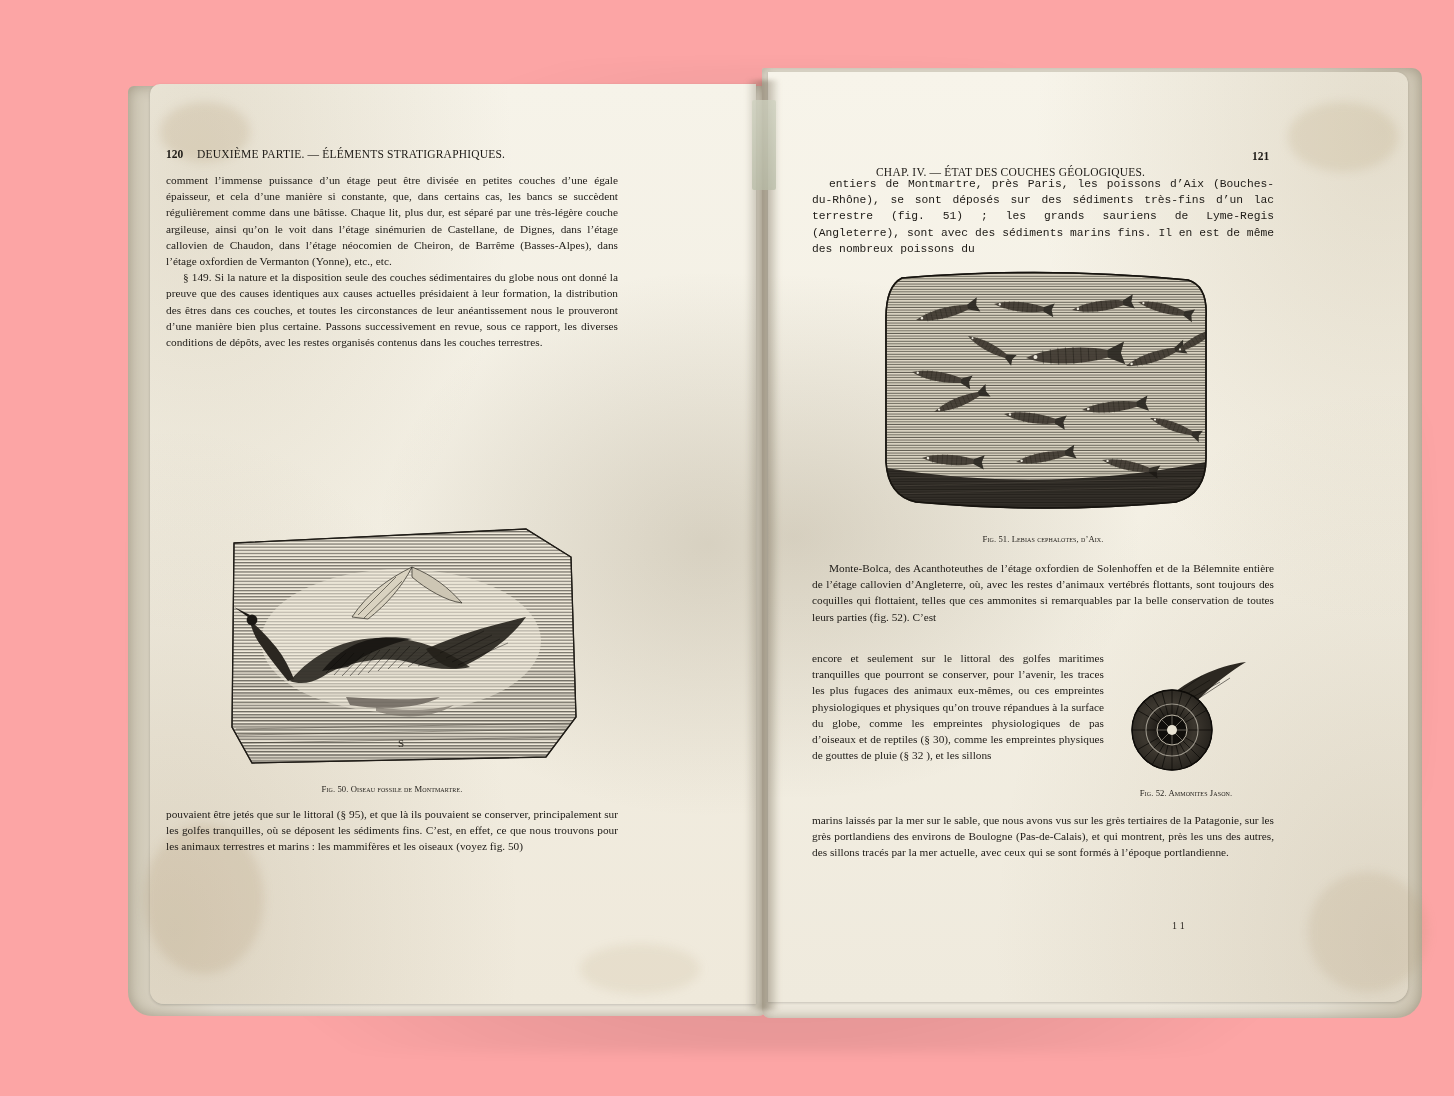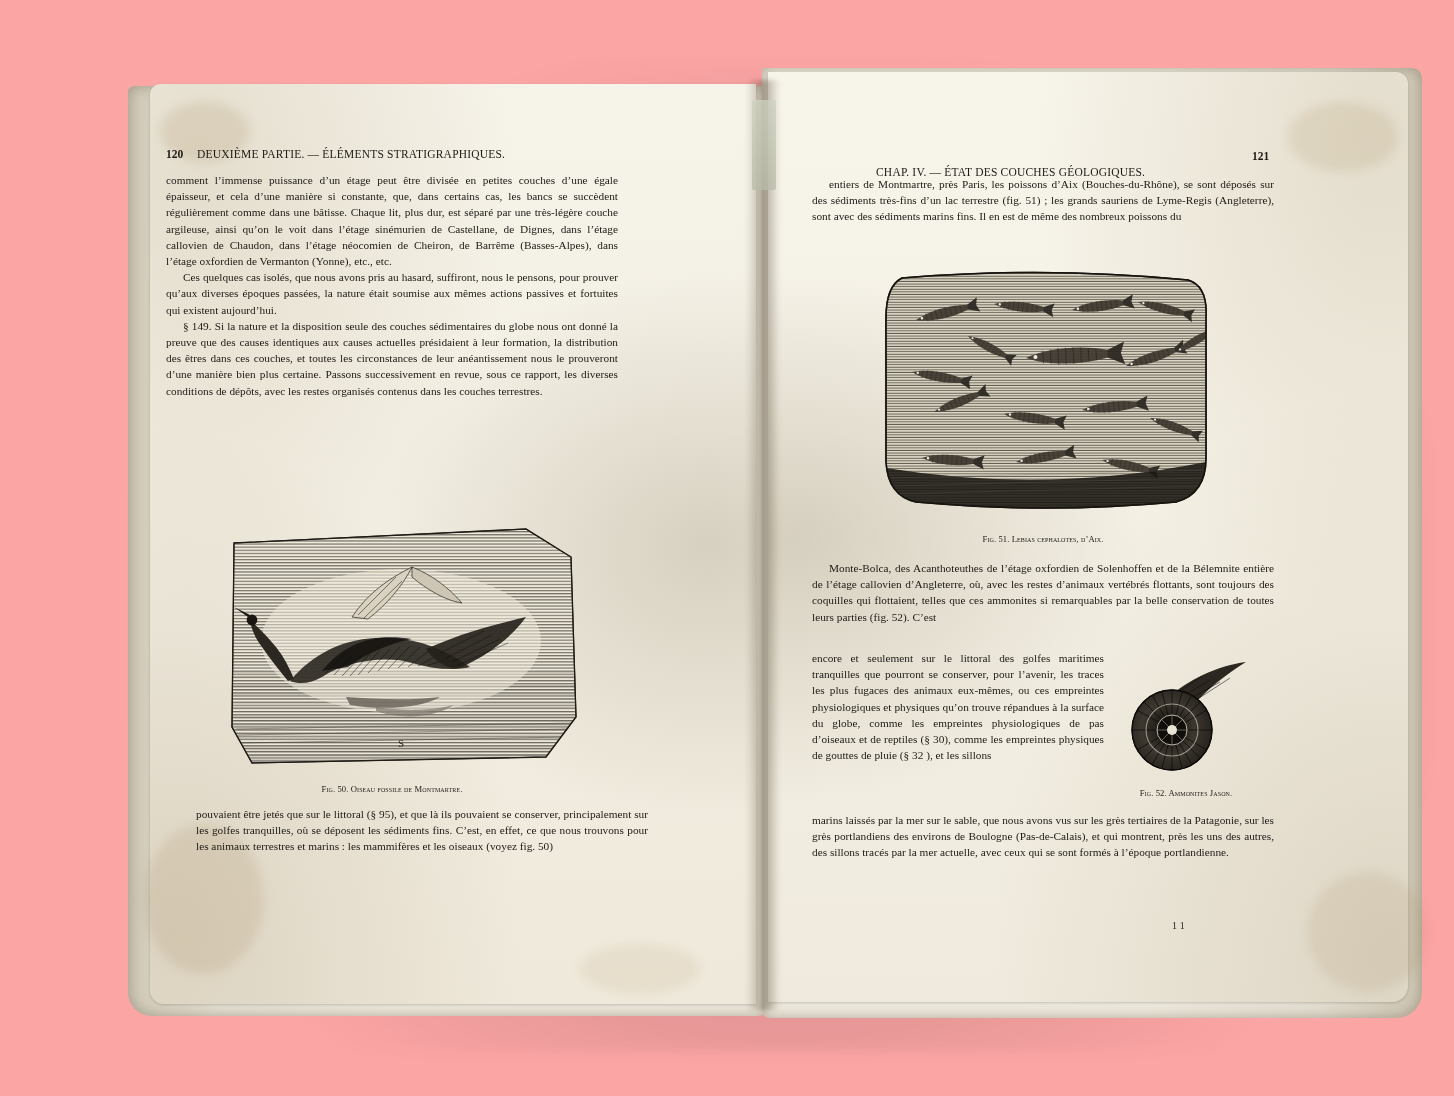--- a/index.html
+++ b/index.html
@@ -102,21 +102,20 @@
 
       <div class="fox" style="left:10px;top:18px;width:90px;height:60px;background:rgba(168,140,95,.18);"></div>
       <div class="fox" style="left:-6px;top:740px;width:120px;height:150px;background:rgba(160,132,90,.16);"></div>
       <div class="fox" style="left:430px;top:860px;width:120px;height:50px;background:rgba(170,145,100,.12);"></div>
 
       <div class="col folio" style="left:16px;top:64px;">120</div>
       <div class="col hdr" style="left:47px;top:64px;">DEUXIÈME PARTIE. — ÉLÉMENTS STRATIGRAPHIQUES.</div>
 
       <div class="col body-text" style="left:16px;top:88px;width:452px;">
         <p class="noind">comment l’immense puissance d’un étage peut être divisée en petites couches d’une égale épaisseur, et cela d’une manière si constante, que, dans certains cas, les bancs se succèdent régulièrement comme dans une bâtisse. Chaque lit, plus dur, est séparé par une très-légère couche argileuse, ainsi qu’on le voit dans l’étage sinémurien de Castellane, de Dignes, dans l’étage callovien de Chaudon, dans l’étage néocomien de Cheiron, de Barrême (Basses-Alpes), dans l’étage oxfordien de Vermanton (Yonne), etc., etc.</p>
-        <p>Ces quelques cas isolés, que nous avons pris au hasard, suffiront, nous le pensons, pour prouver qu’aux diverses époques passées, la nature était soumise aux mêmes actions passives et fortuites qui existent aujourd’hui.</p>
         <p>§ 149. Si la nature et la disposition seule des couches sédimentaires du globe nous ont donné la preuve que des causes identiques aux causes actuelles présidaient à leur formation, la distribution des êtres dans ces couches, et toutes les circonstances de leur anéantissement nous le prouveront d’une manière bien plus certaine. Passons successivement en revue, sous ce rapport, les diverses conditions de dépôts, avec les restes organisés contenus dans les couches terrestres.</p>
       </div>
 
       <div class="fig" style="left:76px;top:437px;">
         <svg width="356" height="250" viewBox="0 0 356 250">
           <defs>
             <pattern id="hlinesL" width="4" height="3.1" patternUnits="userSpaceOnUse">
               <line x1="0" y1="1.4" x2="4" y2="1.4" stroke="#35312b" stroke-width="1.05"></line>
             </pattern>
             <pattern id="hlinesL2" width="4" height="4.4" patternUnits="userSpaceOnUse">
@@ -188,34 +187,34 @@
           </g>
           <path d="M8,22 L300,8 L345,36 L350,196 L320,236 L26,242 L6,206 Z" fill="none" stroke="#1f1c17" stroke-width="1.3"></path>
         </svg>
       </div>
 
       <div class="col cap" style="left:16px;top:700px;width:452px;">
         <span class="ital">Fig. 50.</span>
         <span>Oiseau fossile de Montmartre.</span>
       </div>
 
-      <div class="col body-text" style="left:16px;top:722px;width:452px;margin-left:30px;">
+      <div class="col body-text" style="left:16px;top:722px;width:452px;">
         <p class="noind">pouvaient être jetés que sur le littoral (§ 95), et que là ils pouvaient se conserver, principalement sur les golfes tranquilles, où se déposent les sédiments fins. C’est, en effet, ce que nous trouvons pour les animaux terrestres et marins : les mammifères et les oiseaux (voyez fig. 50)</p>
       </div>
     </div>
 
     <div class="page page-right">
 
       <div class="fox" style="left:520px;top:30px;width:110px;height:70px;background:rgba(168,140,95,.16);"></div>
       <div class="fox" style="left:540px;top:800px;width:120px;height:120px;background:rgba(160,132,90,.14);"></div>
 
       <div class="col hdr" style="left:108px;top:78px;margin-top:16px;">CHAP. IV. — ÉTAT DES COUCHES GÉOLOGIQUES.</div>
       <div class="col folio" style="left:484px;top:78px;">121</div>
 
-      <div class="col body-text" style="left:44px;top:104px;width:462px;">
+      <div class="col body-text" style="left:44px;top:104px;width:462px;font-family:Liberation Mono, monospace;">
         <p>entiers de Montmartre, près Paris, les poissons d’Aix (Bouches-du-Rhône), se sont déposés sur des sédiments très-fins d’un lac terrestre (fig. 51) ; les grands sauriens de Lyme-Regis (Angleterre), sont avec des sédiments marins fins. Il en est de même des nombreux poissons du</p>
       </div>
 
       <div class="fig" style="left:108px;top:190px;">
         <svg width="340" height="262" viewBox="0 0 340 262">
           <defs>
             <pattern id="hlinesR" width="3.4" height="2.6" patternUnits="userSpaceOnUse">
               <line x1="0" y1="1.2" x2="3.4" y2="1.2" stroke="#2b2821" stroke-width="1.0"></line>
             </pattern>
             <clipPath id="slabR">

